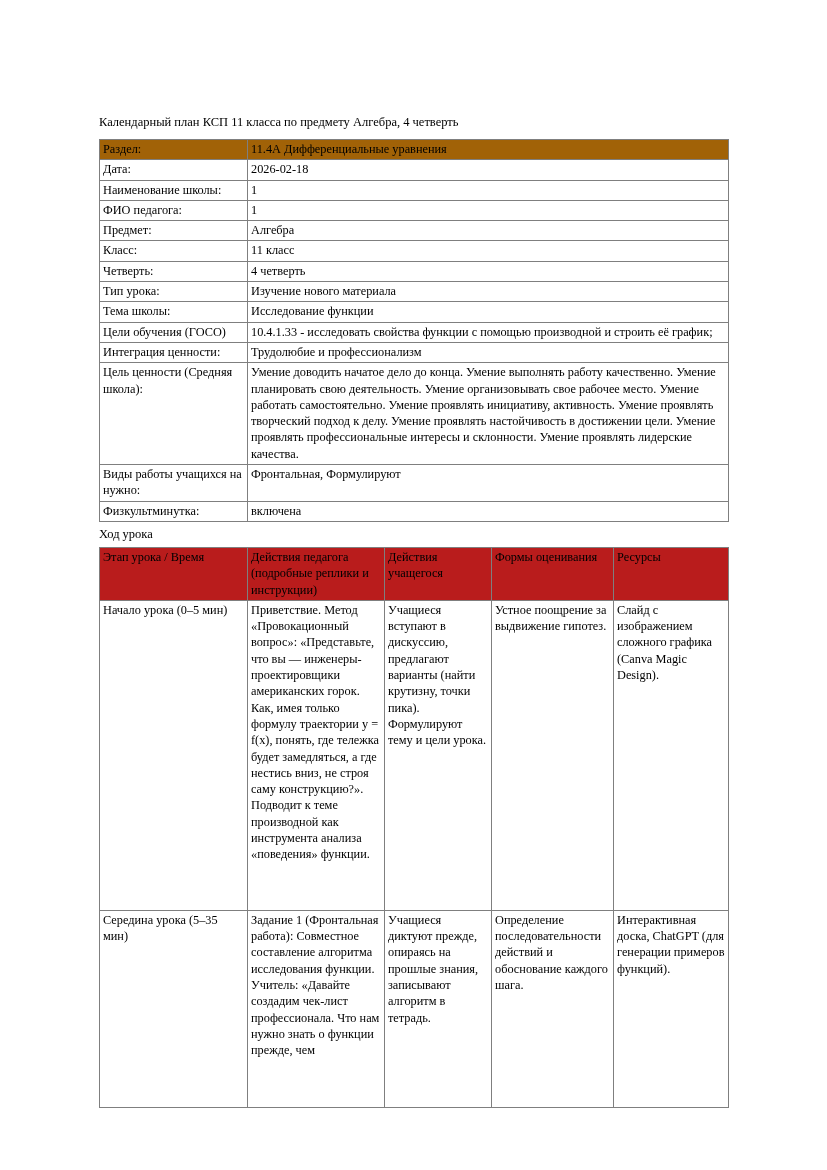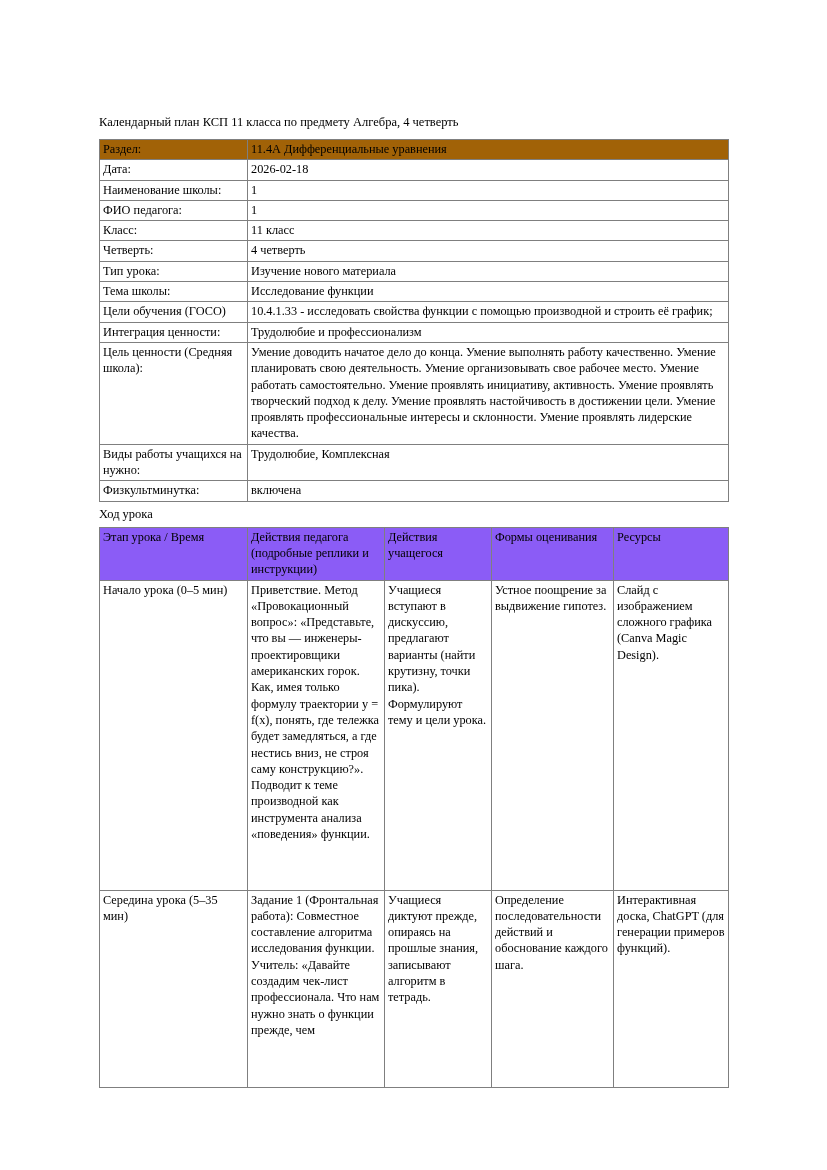--- a/index.html
+++ b/index.html
@@ -63,21 +63,21 @@
   }
   
   .t1 col.c1 { width: 148px; }
   .t1 col.c2 { width: 481px; }
   
   .t2 col.d1 { width: 148px; }
   .t2 col.d2 { width: 137px; }
   .t2 col.d3 { width: 107px; }
   .t2 col.d4 { width: 122px; }
   .t2 col.d5 { width: 115px; }
-  .t2 .hdr td { background: #8b5cf6; }
+  .t2 .hdr td { background: #b91c1c; }
   .cell-text {
     display: block;
     white-space: pre-wrap;
     word-wrap: break-word;
     overflow-wrap: break-word;
     hyphens: none;
   }
   .clipped {
     overflow: hidden;
   }
@@ -125,20 +125,28 @@
         <tr>
           <td>
               <span class="cell-text">ФИО педагога:</span>
             </td>
           <td>
               <span class="cell-text">1</span>
             </td>
         </tr>
         <tr>
           <td>
+              <span class="cell-text">Предмет:</span>
+            </td>
+          <td>
+              <span class="cell-text">Алгебра</span>
+            </td>
+        </tr>
+        <tr>
+          <td>
               <span class="cell-text">Класс:</span>
             </td>
           <td>
               <span class="cell-text">11 класс</span>
             </td>
         </tr>
         <tr>
           <td>
               <span class="cell-text">Четверть:</span>
             </td>
@@ -184,21 +192,21 @@
             </td>
           <td>
               <span class="cell-text">Умение доводить начатое дело до конца. Умение выполнять работу качественно. Умение планировать свою деятельность. Умение организовывать свое рабочее место. Умение работать самостоятельно. Умение проявлять инициативу, активность. Умение проявлять творческий подход к делу. Умение проявлять настойчивость в достижении цели. Умение проявлять профессиональные интересы и склонности. Умение проявлять лидерские качества.</span>
             </td>
         </tr>
         <tr>
           <td>
               <span class="cell-text">Виды работы учащихся на нужно:</span>
             </td>
           <td>
-              <span class="cell-text">Трудолюбие, Комплексная</span>
+              <span class="cell-text">Фронтальная, Формулируют</span>
             </td>
         </tr>
         <tr>
           <td>
               <span class="cell-text">Физкультминутка:</span>
             </td>
           <td>
               <span class="cell-text">включена</span>
             </td>
         </tr>

